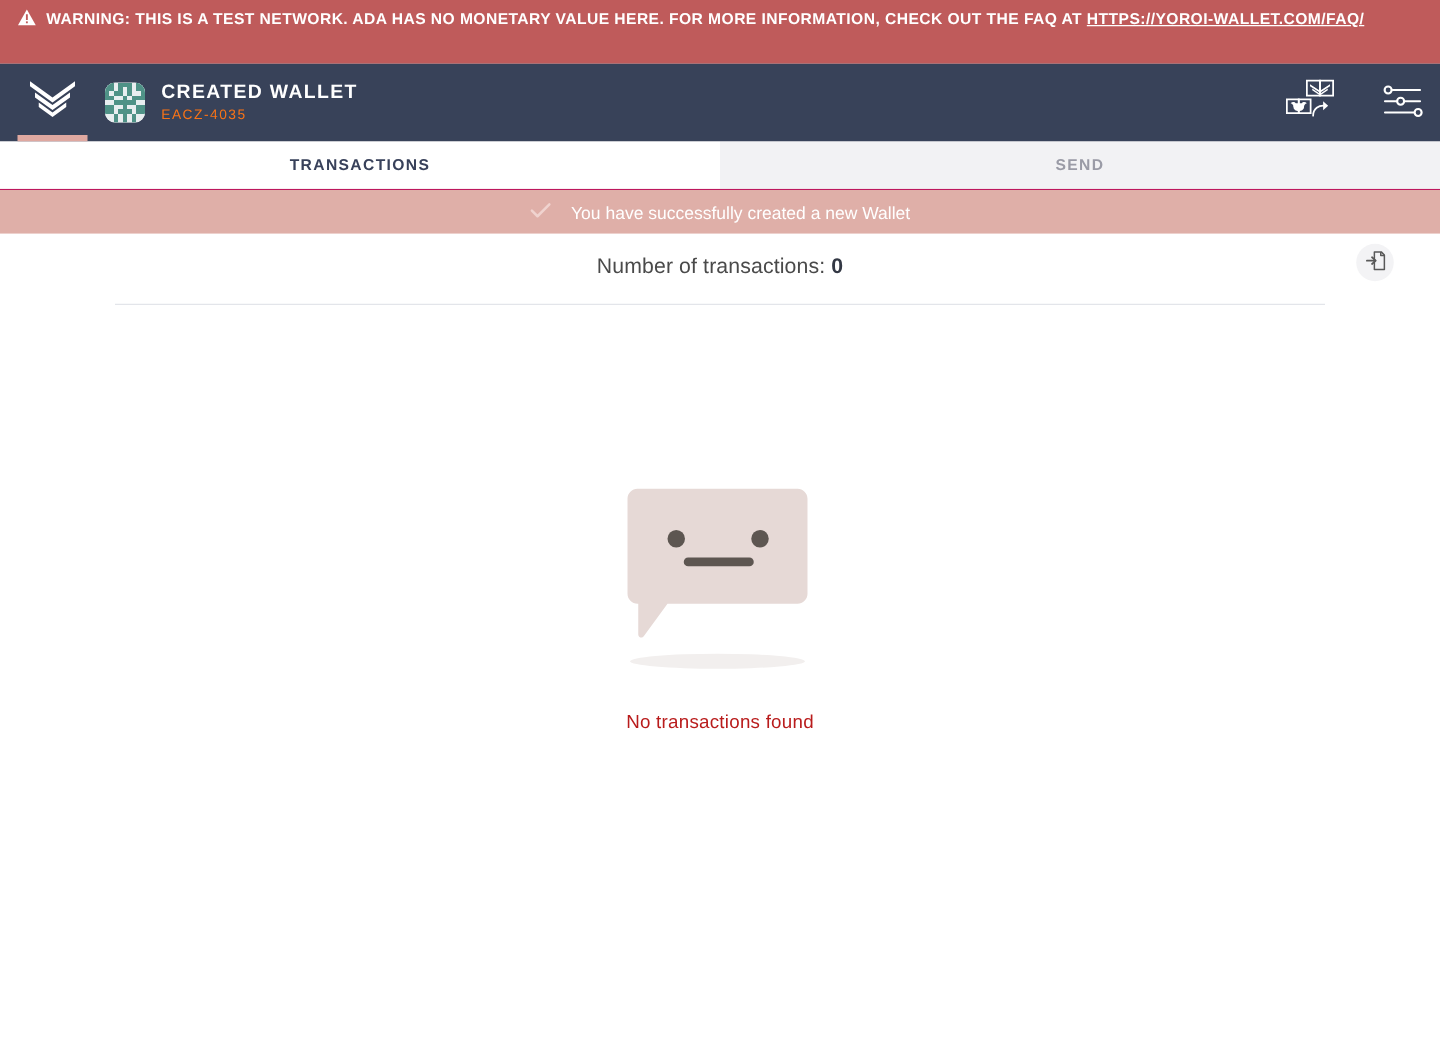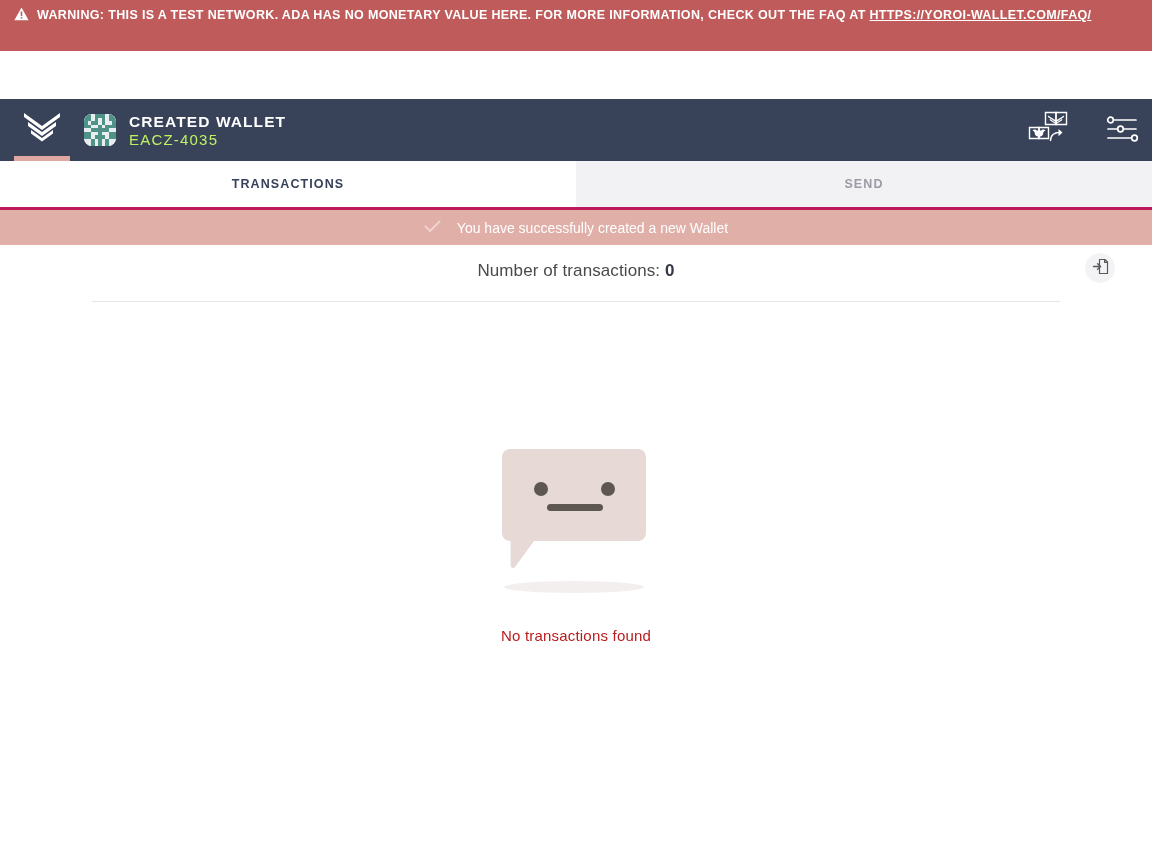--- a/index.html
+++ b/index.html
@@ -36,21 +36,20 @@
   }
 
   
   .top-bar {
     background: #384259;
     height: 62px;
     display: flex;
     align-items: center;
     position: relative;
     padding: 0 8px 0 0;
-    margin-top: 48px;
   }
 
   .logo-slot {
     width: 84px;
     min-width: 84px;
     height: 62px;
     display: flex;
     align-items: center;
     justify-content: center;
     position: relative;
@@ -79,22 +78,22 @@
   }
   .wallet-meta { display: flex; flex-direction: column; gap: 3px; }
   .wallet-name {
     color: #ffffff;
     font-size: 15.5px;
     font-weight: bold;
     letter-spacing: 1.1px;
     line-height: 17px;
   }
   .wallet-plate {
-    color: #bef264;
-    font-size: 15px;
+    color: #f97316;
+    font-size: 11px;
     letter-spacing: 1.2px;
     line-height: 14px;
   }
 
   .balance-block {
     position: absolute;
     left: 0; right: 0;
     top: 9px;
     text-align: center;
     pointer-events: none;
@@ -128,23 +127,23 @@
     align-items: center;
     justify-content: center;
     background: none;
     border: none;
     cursor: pointer;
   }
 
   
   .tabs {
     display: flex;
-    height: 49px;
+    height: 39px;
     background: #f2f2f4;
-    border-bottom: 3px solid #be185d;
+    border-bottom: 1px solid #be185d;
   }
   .tab {
     flex: 1 1 33.3333%;
     display: flex;
     align-items: center;
     justify-content: center;
     font-size: 12.5px;
     font-weight: bold;
     letter-spacing: 1.1px;
     color: #9a9ba6;

